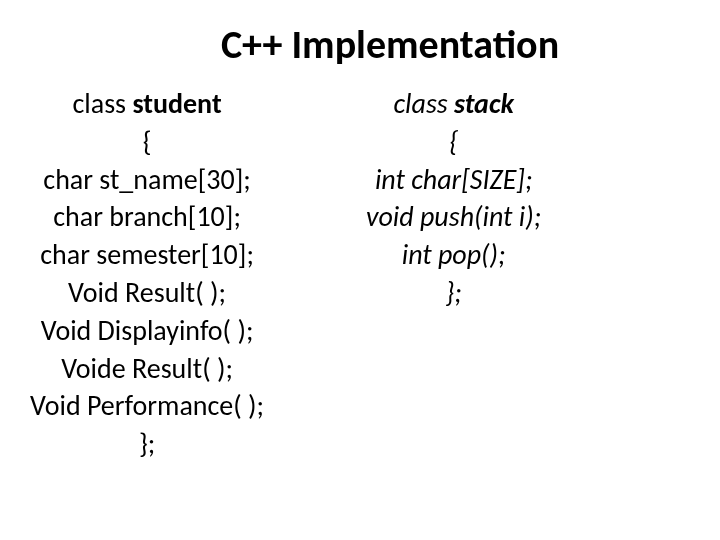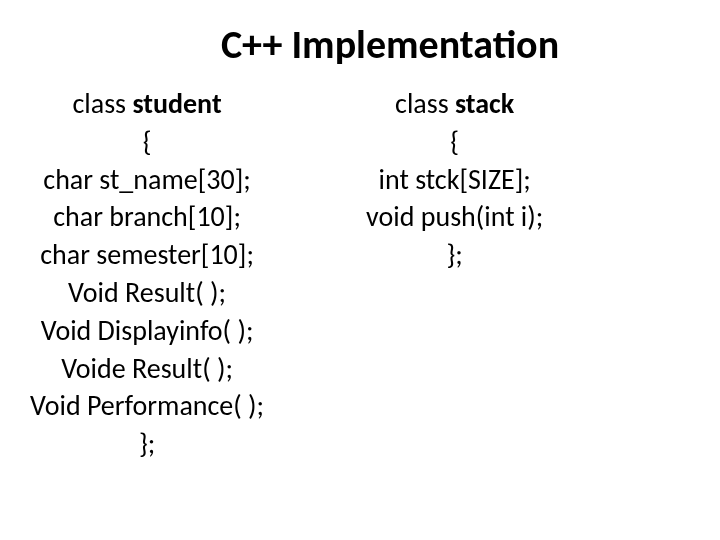--- a/index.html
+++ b/index.html
@@ -27,20 +27,21 @@
       flex-direction: row;
       gap: 72px;
       text-align: center;
     }
     .col-left {
       flex: 0 0 auto;
     }
     .col-right {
       flex: 0 0 auto;
       padding-left: 30px;
+      font-style: italic;
     }
     .class-decl-line {
       font-size: 28px;
       line-height: 1.35;
     }
     .bold {
       font-weight: bold;
     }
     .code-line {
       font-size: 28px;
@@ -67,18 +68,19 @@
     <div class="code-line">Voide Result( );</div>
     <div class="code-line">Void Performance( );</div>
     <div class="code-line">};</div>
   </div>
 
   <div class="col-right">
     <div class="class-decl-line">
       <span>class </span><span class="bold">stack</span>
     </div>
     <div class="code-line"> {</div>
-    <div class="code-line">int stck[SIZE];</div>
+    <div class="code-line">int char[SIZE];</div>
     <div class="code-line">void push(int i);</div>
+    <div class="code-line">int pop();</div>
     <div class="code-line">};</div>
   </div>
 
 </div>
 
 </body></html>

